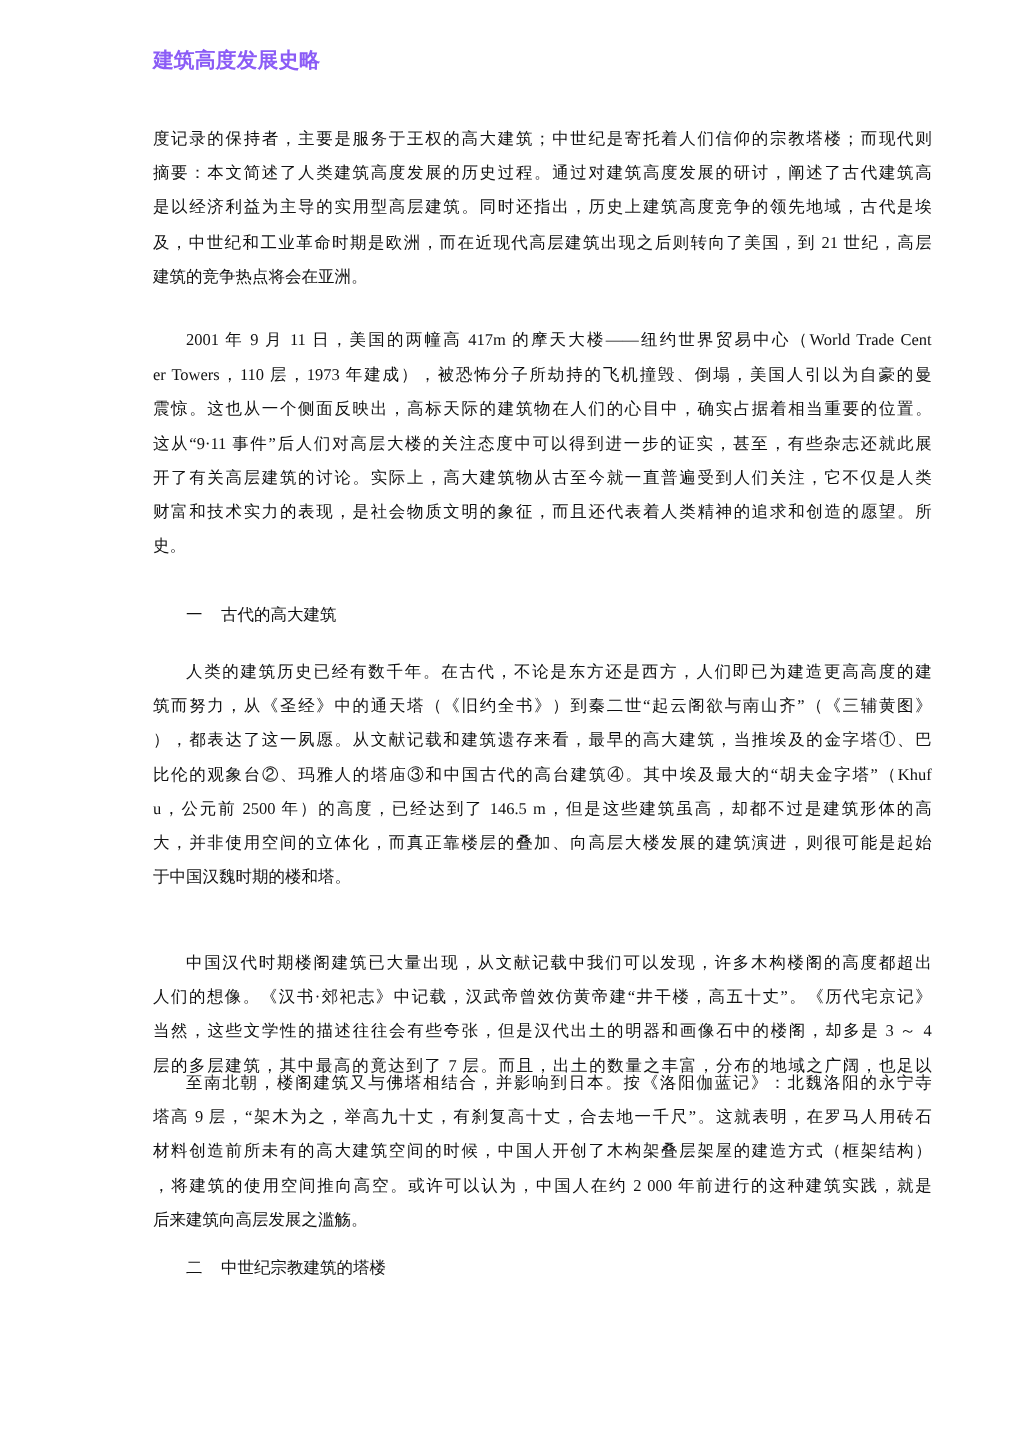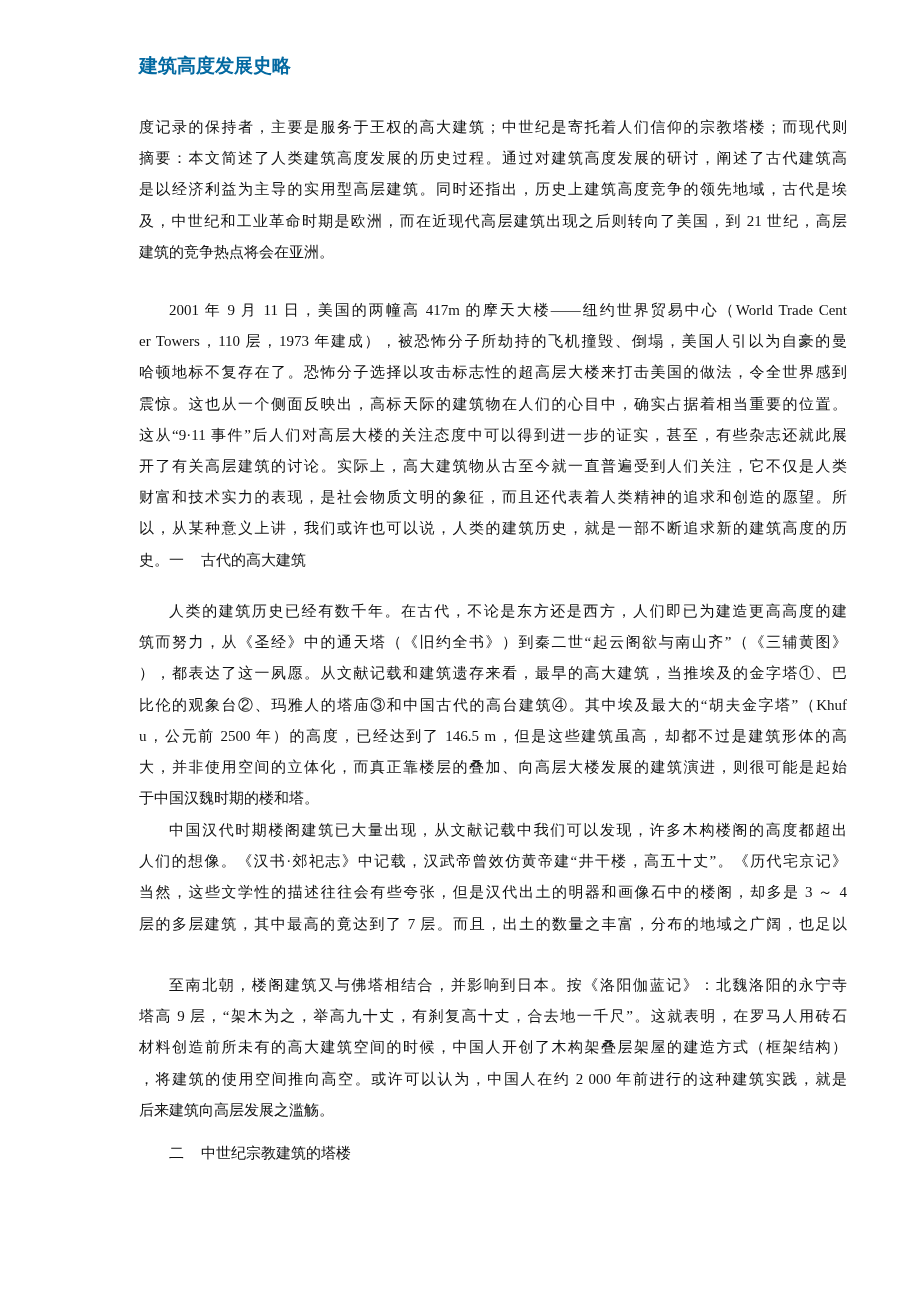--- a/index.html
+++ b/index.html
@@ -16,28 +16,28 @@
       font-family: "Liberation Serif", "DejaVu Serif", serif;
     }
     .page {
       position: absolute;
       left: 139px;
       top: 0;
       width: 708px;
     }
     .title {
       position: absolute;
-      top: 52px;
+      top: 42px;
       left: 0;
       font-family: "DejaVu Sans", "Liberation Sans", sans-serif;
       font-weight: bold;
       font-size: 19px;
       line-height: 26px;
       white-space: nowrap;
-      color: #0369a1;
+      color: #8b5cf6;
     }
     .block {
       position: absolute;
       left: 0;
       width: 708px;
     }
     .line {
       display: block;
       height: 31.2px;
       line-height: 31.2px;
@@ -76,44 +76,42 @@
     <span class="line">度记录的保持者，主要是服务于王权的高大建筑；中世纪是寄托着人们信仰的宗教塔楼；而现代则</span>
     <span class="line">摘要：本文简述了人类建筑高度发展的历史过程。通过对建筑高度发展的研讨，阐述了古代建筑高</span>
     <span class="line">是以经济利益为主导的实用型高层建筑。同时还指出，历史上建筑高度竞争的领先地域，古代是埃</span>
     <span class="line">及，中世纪和工业革命时期是欧洲，而在近现代高层建筑出现之后则转向了美国，到 21 世纪，高层</span>
     <span class="line last">建筑的竞争热点将会在亚洲。</span>
   </div>
 
   <div class="block" style="top:263px;margin-top:32px;">
     <span class="line indent">2001 年 9 月 11 日，美国的两幢高 417m 的摩天大楼——纽约世界贸易中心（World Trade Cent</span>
     <span class="line">er Towers，110 层，1973 年建成），被恐怖分子所劫持的飞机撞毁、倒塌，美国人引以为自豪的曼</span>
-    <span class="line">哈顿地标不复存在了。恐怖分子选择以攻击标志性的超高层大楼来打击美国的做法，令全世界感到</span>
     <span class="line">震惊。这也从一个侧面反映出，高标天际的建筑物在人们的心目中，确实占据着相当重要的位置。</span>
     <span class="line">这从“9·11 事件”后人们对高层大楼的关注态度中可以得到进一步的证实，甚至，有些杂志还就此展</span>
     <span class="line">开了有关高层建筑的讨论。实际上，高大建筑物从古至今就一直普遍受到人们关注，它不仅是人类</span>
     <span class="line">财富和技术实力的表现，是社会物质文明的象征，而且还代表着人类精神的追求和创造的愿望。所</span>
-    <span class="line">以，从某种意义上讲，我们或许也可以说，人类的建筑历史，就是一部不断追求新的建筑高度的历</span>
     <span class="line last">史。</span>
   </div>
 
   <div class="heading" style="top:548px;">
     <span class="num">一</span><span>古代的高大建筑</span>
   </div>
 
   <div class="block" style="top:596px;">
     <span class="line indent">人类的建筑历史已经有数千年。在古代，不论是东方还是西方，人们即已为建造更高高度的建</span>
     <span class="line">筑而努力，从《圣经》中的通天塔（《旧约全书》）到秦二世“起云阁欲与南山齐”（《三辅黄图》</span>
     <span class="line">），都表达了这一夙愿。从文献记载和建筑遗存来看，最早的高大建筑，当推埃及的金字塔①、巴</span>
     <span class="line">比伦的观象台②、玛雅人的塔庙③和中国古代的高台建筑④。其中埃及最大的“胡夫金字塔”（Khuf</span>
     <span class="line">u，公元前 2500 年）的高度，已经达到了 146.5  m，但是这些建筑虽高，却都不过是建筑形体的高</span>
     <span class="line">大，并非使用空间的立体化，而真正靠楼层的叠加、向高层大楼发展的建筑演进，则很可能是起始</span>
     <span class="line last">于中国汉魏时期的楼和塔。</span>
   </div>
 
-  <div class="block" style="top:815px;">
+  <div class="block" style="top:861px;">
     <span class="line indent">中国汉代时期楼阁建筑已大量出现，从文献记载中我们可以发现，许多木构楼阁的高度都超出</span>
     <span class="line">人们的想像。《汉书·郊祀志》中记载，汉武帝曾效仿黄帝建“井干楼，高五十丈”。《历代宅京记》</span>
     <span class="line">当然，这些文学性的描述往往会有些夸张，但是汉代出土的明器和画像石中的楼阁，却多是 3 ～ 4</span>
     <span class="line">层的多层建筑，其中最高的竟达到了 7 层。而且，出土的数量之丰富，分布的地域之广阔，也足以</span>
   </div>
 
   <div class="block" style="top:970px;">
     <span class="line indent">至南北朝，楼阁建筑又与佛塔相结合，并影响到日本。按《洛阳伽蓝记》：北魏洛阳的永宁寺</span>
     <span class="line">塔高 9 层，“架木为之，举高九十丈，有刹复高十丈，合去地一千尺”。这就表明，在罗马人用砖石</span>
     <span class="line">材料创造前所未有的高大建筑空间的时候，中国人开创了木构架叠层架屋的建造方式（框架结构）</span>

